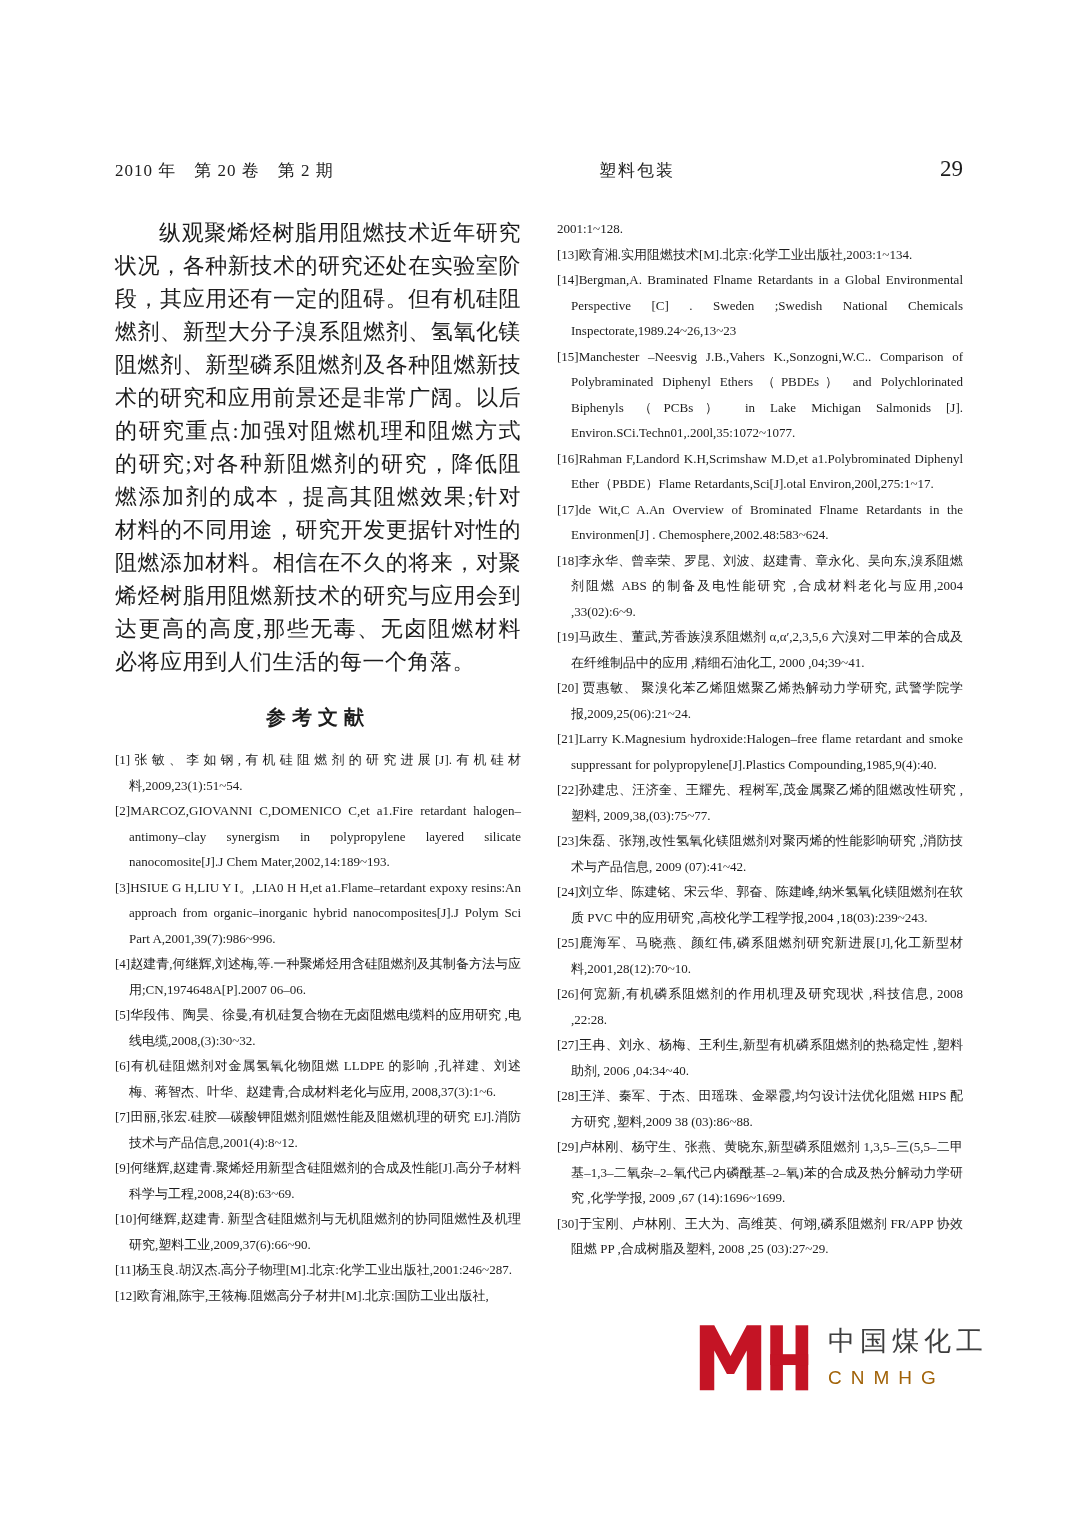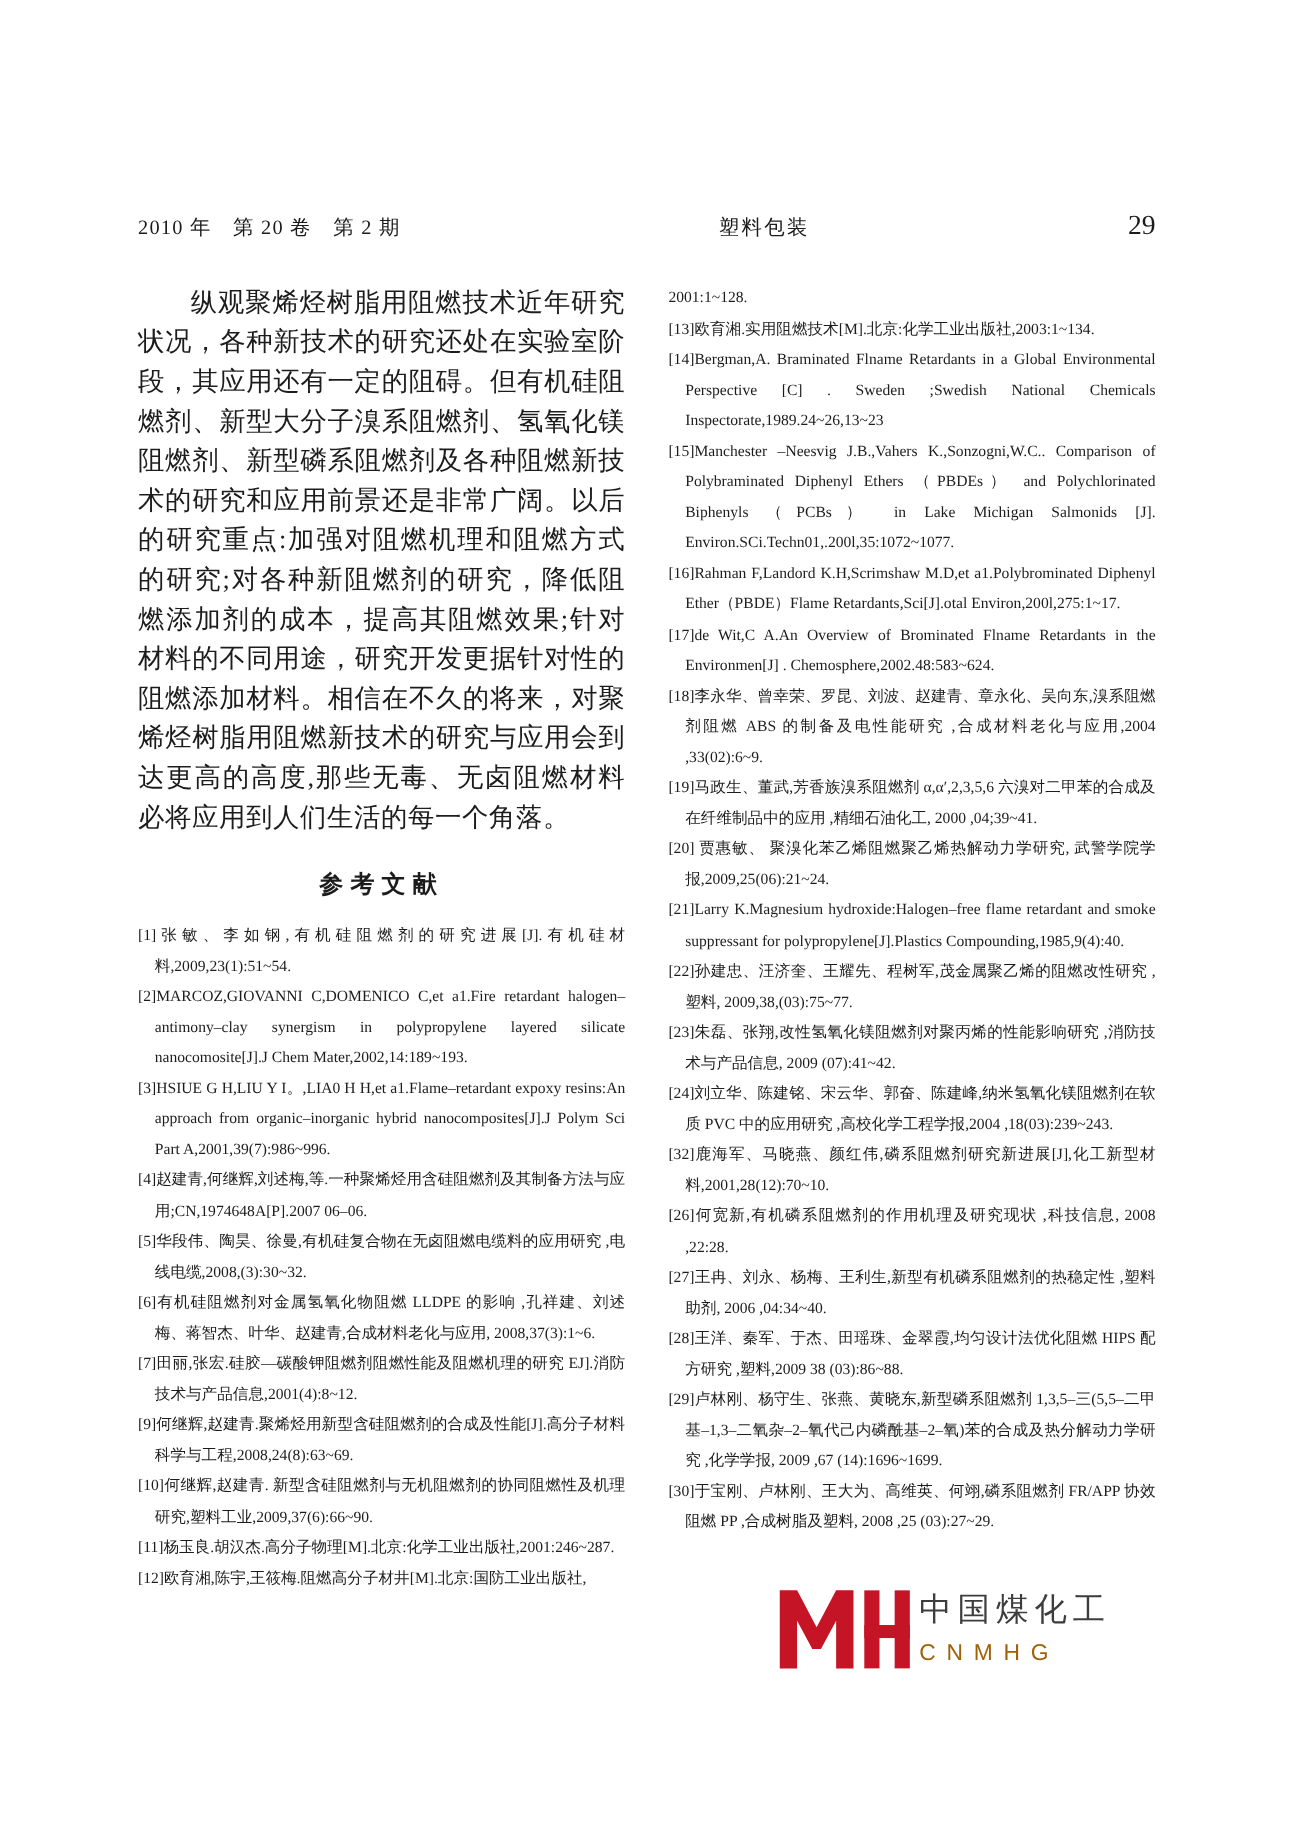--- a/index.html
+++ b/index.html
@@ -1,40 +1,40 @@
 <!DOCTYPE html>
 <html><head>
 <meta charset="utf-8">
 <style>
   html,body{margin:0;padding:0;background:#ffffff;}
   body{
     width:1078px;height:1521px;position:relative;overflow:hidden;
     font-family:"Liberation Serif","DejaVu Serif",serif;color:#1c1c1c;
   }
-  .page{position:absolute;left:115px;top:175px;width:848px;}
+  .page{position:absolute;left:115px;top:156px;width:848px;}
   .page-header{display:flex;justify-content:space-between;align-items:baseline;font-size:17px;}
   .header-left{letter-spacing:1px;}
   .header-center{letter-spacing:2px;}
   .header-right{font-size:23px;}
   .columns{display:flex;gap:36px;margin-top:34px;}
   .col{width:406px;}
   .lead-paragraph{
     font-size:22px;line-height:33px;text-align:justify;text-indent:2em;
     margin:0;letter-spacing:0.5px;
   }
   .refs-heading{
     text-align:center;font-weight:bold;font-size:20px;letter-spacing:6px;
     margin:26px 0 16px 0;
   }
   .refs{list-style:none;margin:0;padding:0;font-size:13px;line-height:25.5px;text-align:justify;}
   .refs li{padding-left:14px;text-indent:-14px;}
   .continuation{font-size:13px;line-height:25.5px;margin:0 0 0 0;}
   .right-col .refs{margin-top:0;}
   .logo{
-    position:absolute;left:648px;top:1318px;display:flex;align-items:center;gap:6px;
+    position:absolute;left:698px;top:1318px;display:flex;align-items:center;gap:18px;
   }
   .logo-mark{width:112px;height:76px;flex:0 0 auto;}
   .logo-text{display:flex;flex-direction:column;justify-content:center;}
   .logo-cn{font-size:27px;color:#3d3d3d;letter-spacing:5px;font-family:"Liberation Sans","DejaVu Sans",sans-serif;}
   .logo-en{font-size:19px;color:#a16207;letter-spacing:9px;margin-top:8px;font-family:"Liberation Sans","DejaVu Sans",sans-serif;}
 </style>
 </head>
 <body>
 
 <div class="page">
@@ -73,21 +73,21 @@
         <li>[15]Manchester –Neesvig J.B.,Vahers K.,Sonzogni,W.C.. Comparison of Polybraminated Diphenyl Ethers （PBDEs） and Polychlorinated Biphenyls （PCBs） in Lake Michigan Salmonids [J]. Environ.SCi.Techn01,.200l,35:1072~1077.</li>
         <li>[16]Rahman F,Landord K.H,Scrimshaw M.D,et a1.Polybrominated Diphenyl Ether（PBDE）Flame Retardants,Sci[J].otal Environ,200l,275:1~17.</li>
         <li>[17]de Wit,C A.An Overview of Brominated Flname Retardants in the Environmen[J] . Chemosphere,2002.48:583~624.</li>
         <li>[18]李永华、曾幸荣、罗昆、刘波、赵建青、章永化、吴向东,溴系阻燃剂阻燃 ABS 的制备及电性能研究 ,合成材料老化与应用,2004 ,33(02):6~9.</li>
         <li>[19]马政生、董武,芳香族溴系阻燃剂 α,α′,2,3,5,6 六溴对二甲苯的合成及在纤维制品中的应用 ,精细石油化工, 2000 ,04;39~41.</li>
         <li>[20] 贾惠敏、 聚溴化苯乙烯阻燃聚乙烯热解动力学研究, 武警学院学报,2009,25(06):21~24.</li>
         <li>[21]Larry K.Magnesium hydroxide:Halogen–free flame retardant and smoke suppressant for polypropylene[J].Plastics Compounding,1985,9(4):40.</li>
         <li>[22]孙建忠、汪济奎、王耀先、程树军,茂金属聚乙烯的阻燃改性研究 ,塑料, 2009,38,(03):75~77.</li>
         <li>[23]朱磊、张翔,改性氢氧化镁阻燃剂对聚丙烯的性能影响研究 ,消防技术与产品信息, 2009 (07):41~42.</li>
         <li>[24]刘立华、陈建铭、宋云华、郭奋、陈建峰,纳米氢氧化镁阻燃剂在软质 PVC 中的应用研究 ,高校化学工程学报,2004 ,18(03):239~243.</li>
-        <li>[32]鹿海军、马晓燕、颜红伟,磷系阻燃剂研究新进展[J],化工新型材料,2001,28(12):70~10.</li>
+        <li>[25]鹿海军、马晓燕、颜红伟,磷系阻燃剂研究新进展[J],化工新型材料,2001,28(12):70~10.</li>
         <li>[26]何宽新,有机磷系阻燃剂的作用机理及研究现状 ,科技信息, 2008 ,22:28.</li>
         <li>[27]王冉、刘永、杨梅、王利生,新型有机磷系阻燃剂的热稳定性 ,塑料助剂, 2006 ,04:34~40.</li>
         <li>[28]王洋、秦军、于杰、田瑶珠、金翠霞,均匀设计法优化阻燃 HIPS 配方研究 ,塑料,2009 38 (03):86~88.</li>
         <li>[29]卢林刚、杨守生、张燕、黄晓东,新型磷系阻燃剂 1,3,5–三(5,5–二甲基–1,3–二氧杂–2–氧代己内磷酰基–2–氧)苯的合成及热分解动力学研究 ,化学学报, 2009 ,67 (14):1696~1699.</li>
         <li>[30]于宝刚、卢林刚、王大为、高维英、何翊,磷系阻燃剂 FR/APP 协效阻燃 PP ,合成树脂及塑料, 2008 ,25 (03):27~29.</li>
       </ul>
     </div>
 
   </div>
 </div>

